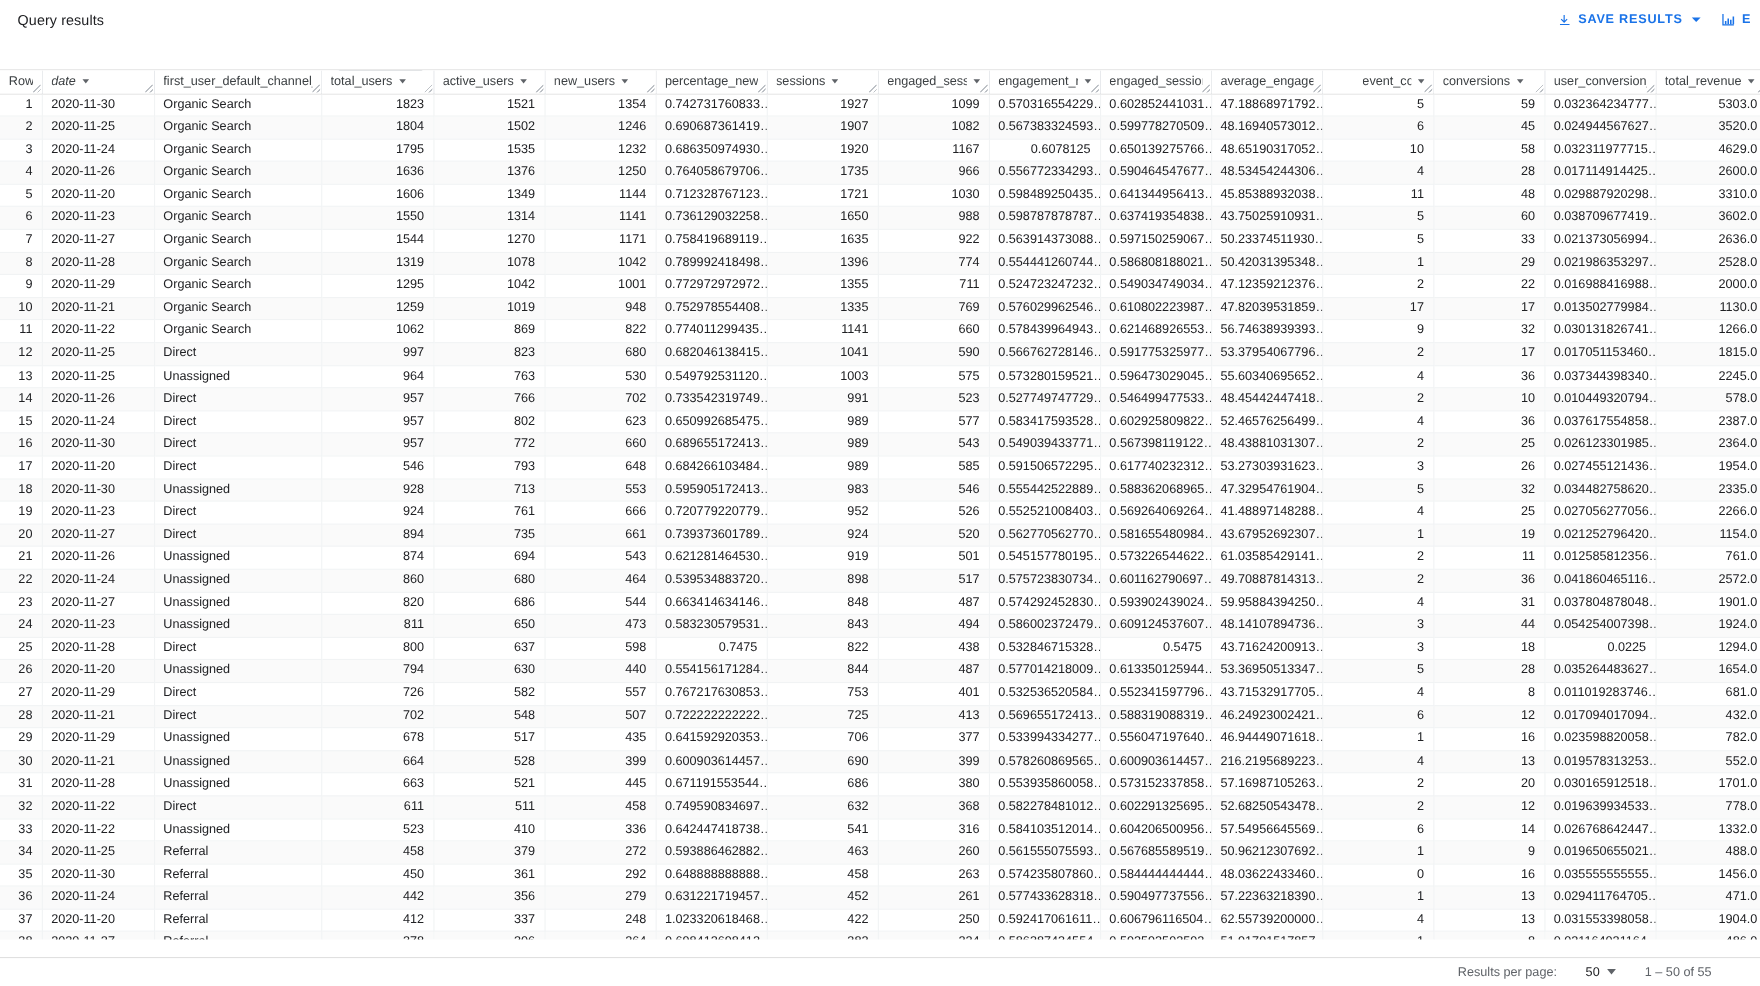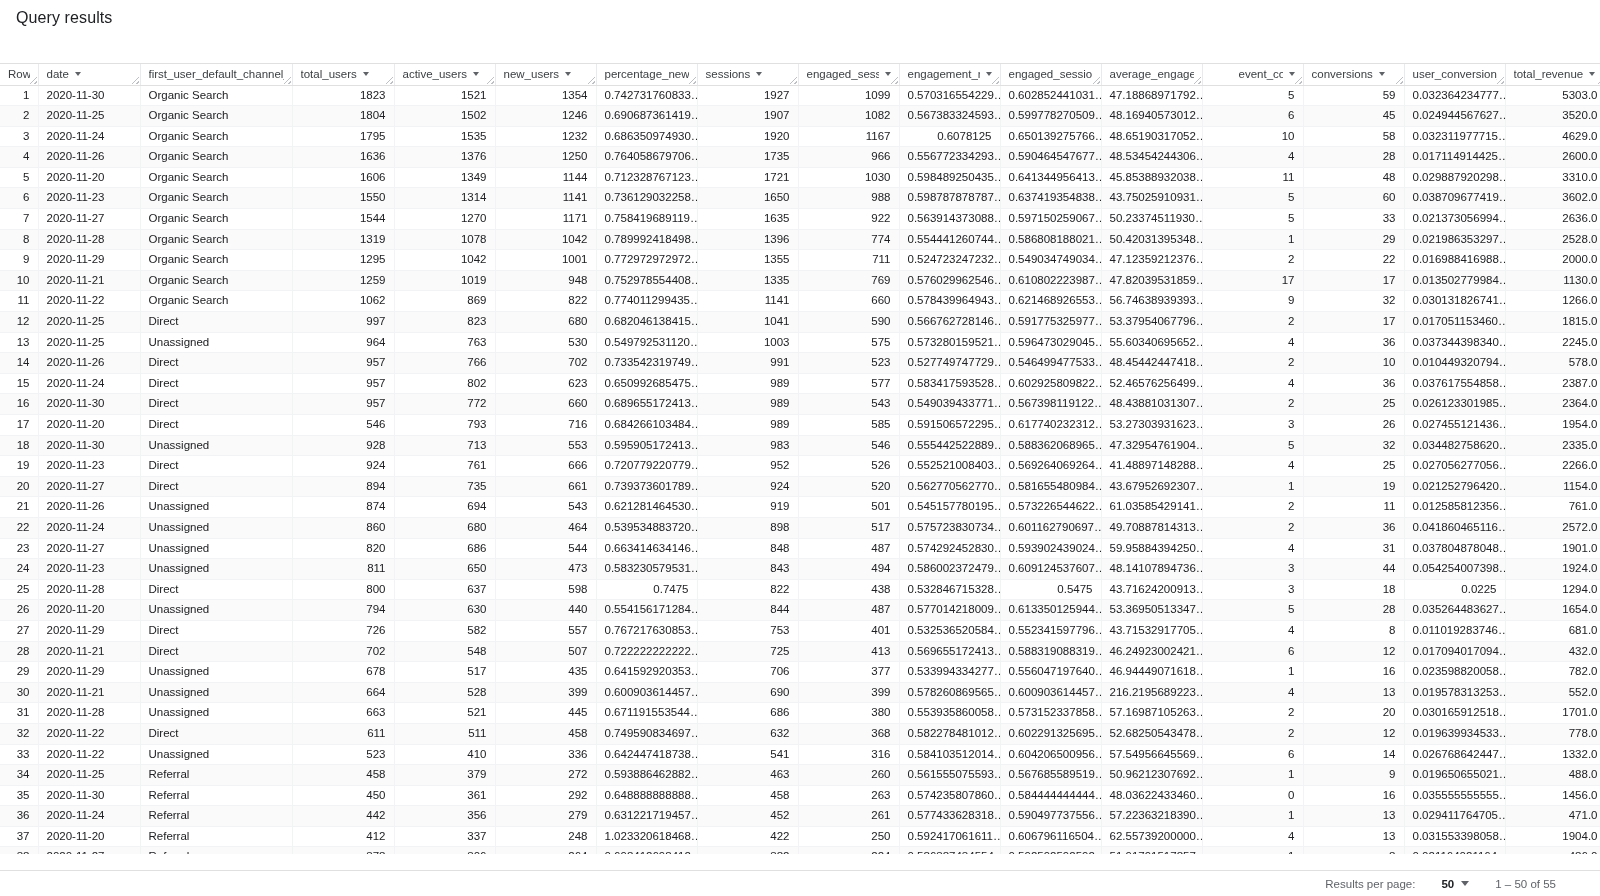--- a/index.html
+++ b/index.html
@@ -14,21 +14,21 @@
 
   
   .topbar {
     position: relative;
     height: 36px;
     display: flex;
     align-items: center;
     padding: 0 16px;
   }
   .page-title {
-    font-size: 16px;
+    font-size: 13px;
     font-weight: 400;
     color: #202124;
     letter-spacing: .1px;
   }
   .topbar-actions {
     position: absolute;
     right: 8px;
     top: 0;
     height: 36px;
     display: flex;
@@ -185,37 +185,59 @@
     gap: 26px;
     font-size: 11.5px;
     color: #5f6368;
   }
   .per-page-label { color: #5f6368; }
   .per-page-select {
     display: flex;
     align-items: center;
     gap: 7px;
     color: #202124;
-    font-weight: 700;
+    font-weight: 400;
     cursor: pointer;
   }
   .sel-caret {
     width: 0; height: 0;
     border-left: 4px solid transparent;
     border-right: 4px solid transparent;
     border-top: 5px solid #5f6368;
   }
   .range-label { color: #5f6368; }
 </style>
 </head>
 <body>
 
 <div class="topbar">
   <div class="page-title">Query results</div>
 
+  <div class="topbar-actions">
+    <div class="action-btn">
+      <span>
+        <svg width="13" height="13" viewBox="0 0 24 24" fill="#1a73e8" aria-hidden="true">
+          <path d="M12 3v9.6l3.3-3.3 1.4 1.4L11 16.4 5.3 10.7l1.4-1.4L10 12.6V3h2z"></path>
+          <path d="M4 18h16v2H4z"></path>
+        </svg>
+      </span>
+      <span>SAVE RESULTS</span>
+      <span class="caret"></span>
+    </div>
+
+    <div class="action-btn">
+      <span>
+        <svg width="14" height="14" viewBox="0 0 24 24" fill="#1a73e8" aria-hidden="true">
+          <path d="M3 3h2v18H3zM3 19h18v2H3z"></path>
+          <path d="M7 14h2.4v5H7zM11 10h2.4v9H11zM15 12h2.4v7H15zM19 7h2.4v12H19z"></path>
+        </svg>
+      </span>
+      <span>E</span>
+    </div>
+  </div>
 </div>
 
 <div class="tabs" id="tabs">
     <div class="tab">
       <span>JOB INFORMATION</span>
     </div>
     <div class="tab active">
       <span>RESULTS</span>
     </div>
     <div class="tab">
@@ -236,21 +258,21 @@
 <div class="table-wrap">
   <table class="results">
     <thead>
       <tr id="head-row">
           <th style="width: 38px;">
             <div class="hd">
               <span class="lbl">Row</span>
             </div>
             <span class="resize-grip"></span>
           </th>
-          <th style="width: 102px;">
+          <th style="width: 102px; font-style: italic;">
             <div class="hd">
               <span class="lbl">date</span>
               <span class="hcaret"></span>
             </div>
             <span class="resize-grip"></span>
           </th>
           <th style="width: 152px;">
             <div class="hd">
               <span class="lbl">first_user_default_channel_group</span>
             </div>
@@ -633,21 +655,21 @@
           <td class="num">25</td>
           <td class="num">0.026123301985…</td>
           <td class="num">2364.0</td>
         </tr>
         <tr>
           <td class="rownum">17</td>
           <td class="txt">2020-11-20</td>
           <td class="txt">Direct</td>
           <td class="num">546</td>
           <td class="num">793</td>
-          <td class="num">716</td>
+          <td class="num">648</td>
           <td class="num">0.684266103484…</td>
           <td class="num">989</td>
           <td class="num">585</td>
           <td class="num">0.591506572295…</td>
           <td class="num">0.617740232312…</td>
           <td class="num">53.27303931623…</td>
           <td class="num">3</td>
           <td class="num">26</td>
           <td class="num">0.027455121436…</td>
           <td class="num">1954.0</td>

